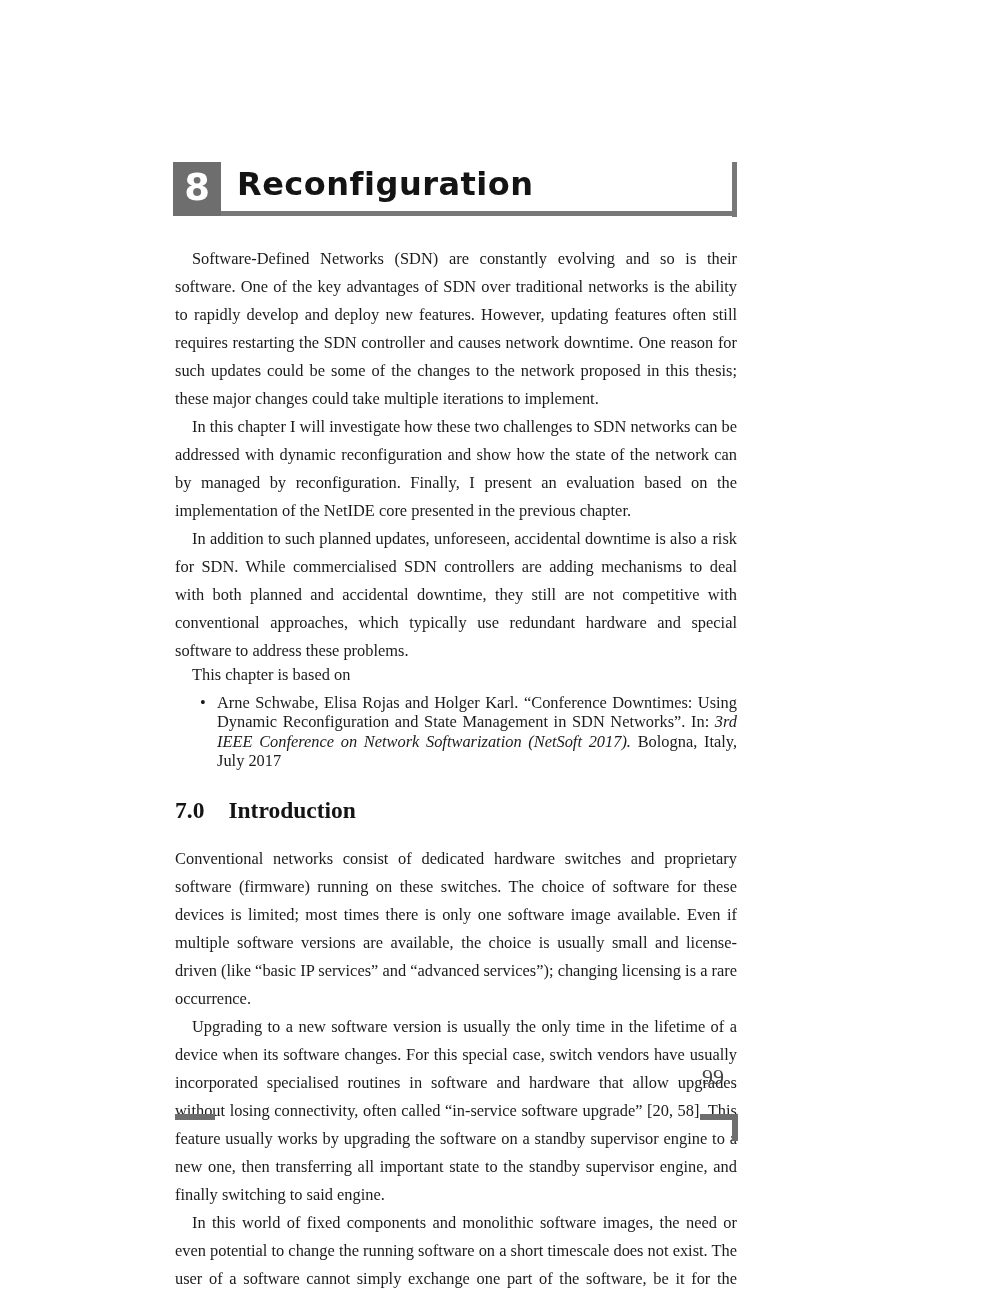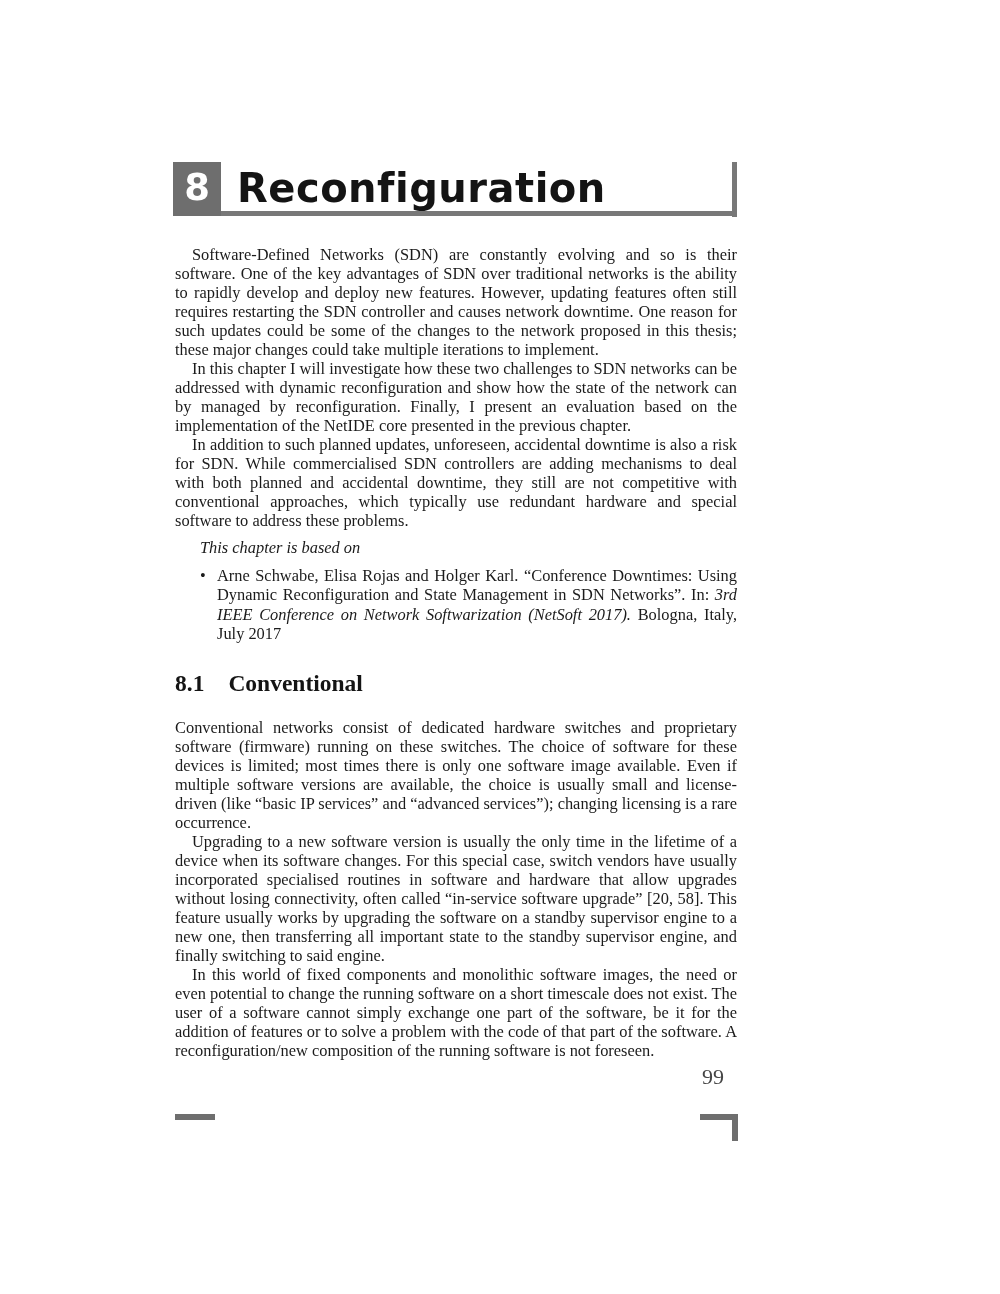--- a/index.html
+++ b/index.html
@@ -47,21 +47,21 @@
     color: #ffffff;
     line-height: 1;
     padding-bottom: 3px;
   }
   .chapter-title {
     position: absolute;
     left: 62px;
     top: 3px;
     font-family: "DejaVu Sans", sans-serif;
     font-weight: bold;
-    font-size: 40px;
+    font-size: 32px;
     color: #141414;
     letter-spacing: 0.5px;
     white-space: nowrap;
   }
   .header-rule-bottom {
     position: absolute;
     left: 46px;
     top: 49px;
     width: 516px;
     height: 5px;
@@ -72,31 +72,30 @@
     left: 557px;
     top: 0;
     width: 5px;
     height: 55px;
     background: #787878;
   }
 
   
   .para {
     font-size: 16.4px;
-    line-height: 19px;
+    line-height: 28px;
     text-align: justify;
     margin: 0;
   }
   .para.indent { text-indent: 17px; }
   .lead-line {
     font-size: 16.4px;
     line-height: 19.6px;
     text-indent: 17px;
-    margin: 8px;
-    font-style: italic;
+    margin: 0;
   }
 
   
   .cite-list {
     list-style: none;
     margin: 8px 0 8px 0;
     padding: 0;
   }
   .cite-item {
     position: relative;
@@ -180,21 +179,21 @@
     <p class="para indent">In addition to such planned updates, unforeseen, accidental downtime is also a risk for SDN. While commercialised SDN controllers are adding mechanisms to deal with both planned and accidental downtime, they still are not competitive with conventional approaches, which typically use redundant hardware and special software to address these problems.</p>
     <p class="lead-line">This chapter is based on</p>
 
     <ul class="cite-list">
       <li class="cite-item">
         <span class="cite-bullet">•</span>
         <span>Arne Schwabe, Elisa Rojas and Holger Karl. “Conference Downtimes: Using Dynamic Reconfiguration and State Management in SDN Networks”. In: </span><em>3rd IEEE Conference on Network Softwarization (NetSoft 2017).</em><span> Bologna, Italy, July 2017</span>
       </li>
     </ul>
 
-    <h2 class="section-heading"><span class="section-number">8.1</span><span>Conventional</span></h2>
+    <h2 class="section-heading"><span class="section-number">7.0</span><span>Introduction</span></h2>
 
     <p class="para">Conventional networks consist of dedicated hardware switches and proprietary software (firmware) running on these switches. The choice of software for these devices is limited; most times there is only one software image available. Even if multiple software versions are available, the choice is usually small and license-driven (like “basic IP services” and “advanced services”); changing licensing is a rare occurrence.</p>
     <p class="para indent">Upgrading to a new software version is usually the only time in the lifetime of a device when its software changes. For this special case, switch vendors have usually incorporated specialised routines in software and hardware that allow upgrades without losing connectivity, often called “in-service software upgrade” [20, 58]. This feature usually works by upgrading the software on a standby supervisor engine to a new one, then transferring all important state to the standby supervisor engine, and finally switching to said engine.</p>
     <p class="para indent">In this world of fixed components and monolithic software images, the need or even potential to change the running software on a short timescale does not exist. The user of a software cannot simply exchange one part of the software, be it for the addition of features or to solve a problem with the code of that part of the software. A reconfiguration/new composition of the running software is not foreseen.</p>
 
   </div>
 
   <div class="footer-rule-left"></div>
   <div class="pagenum-corner-top"></div>
   <div class="pagenum-corner-right"></div>

